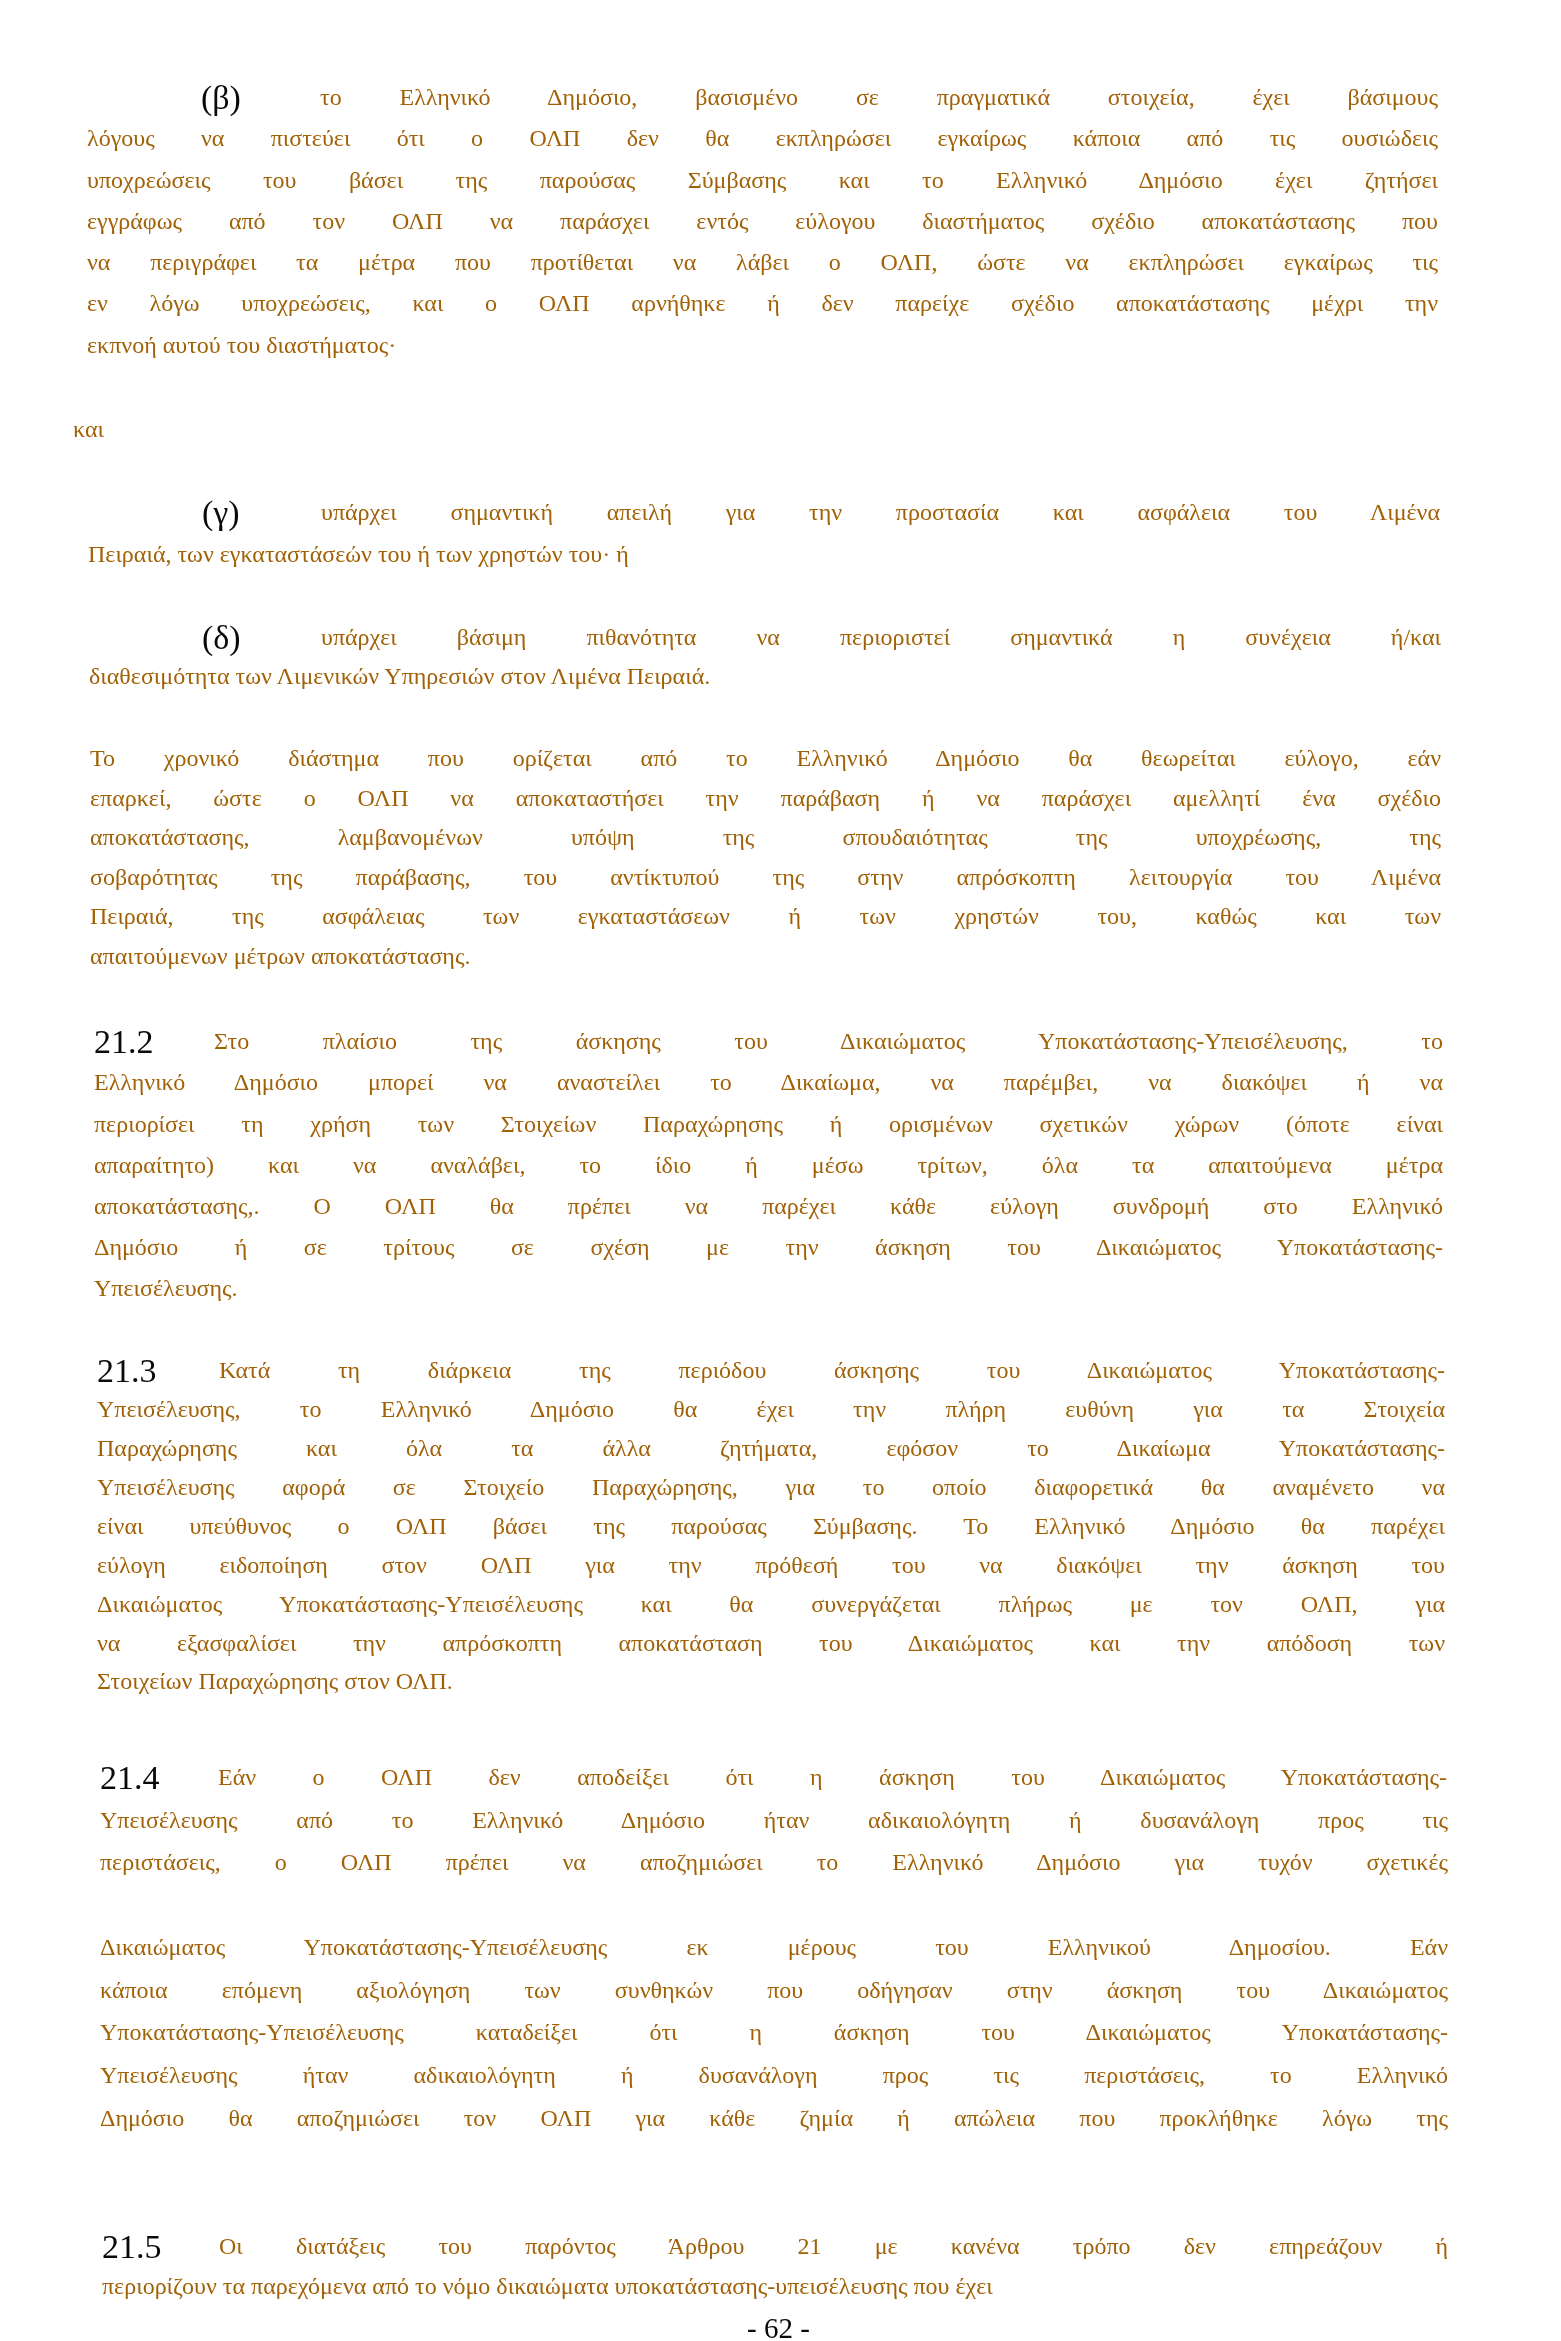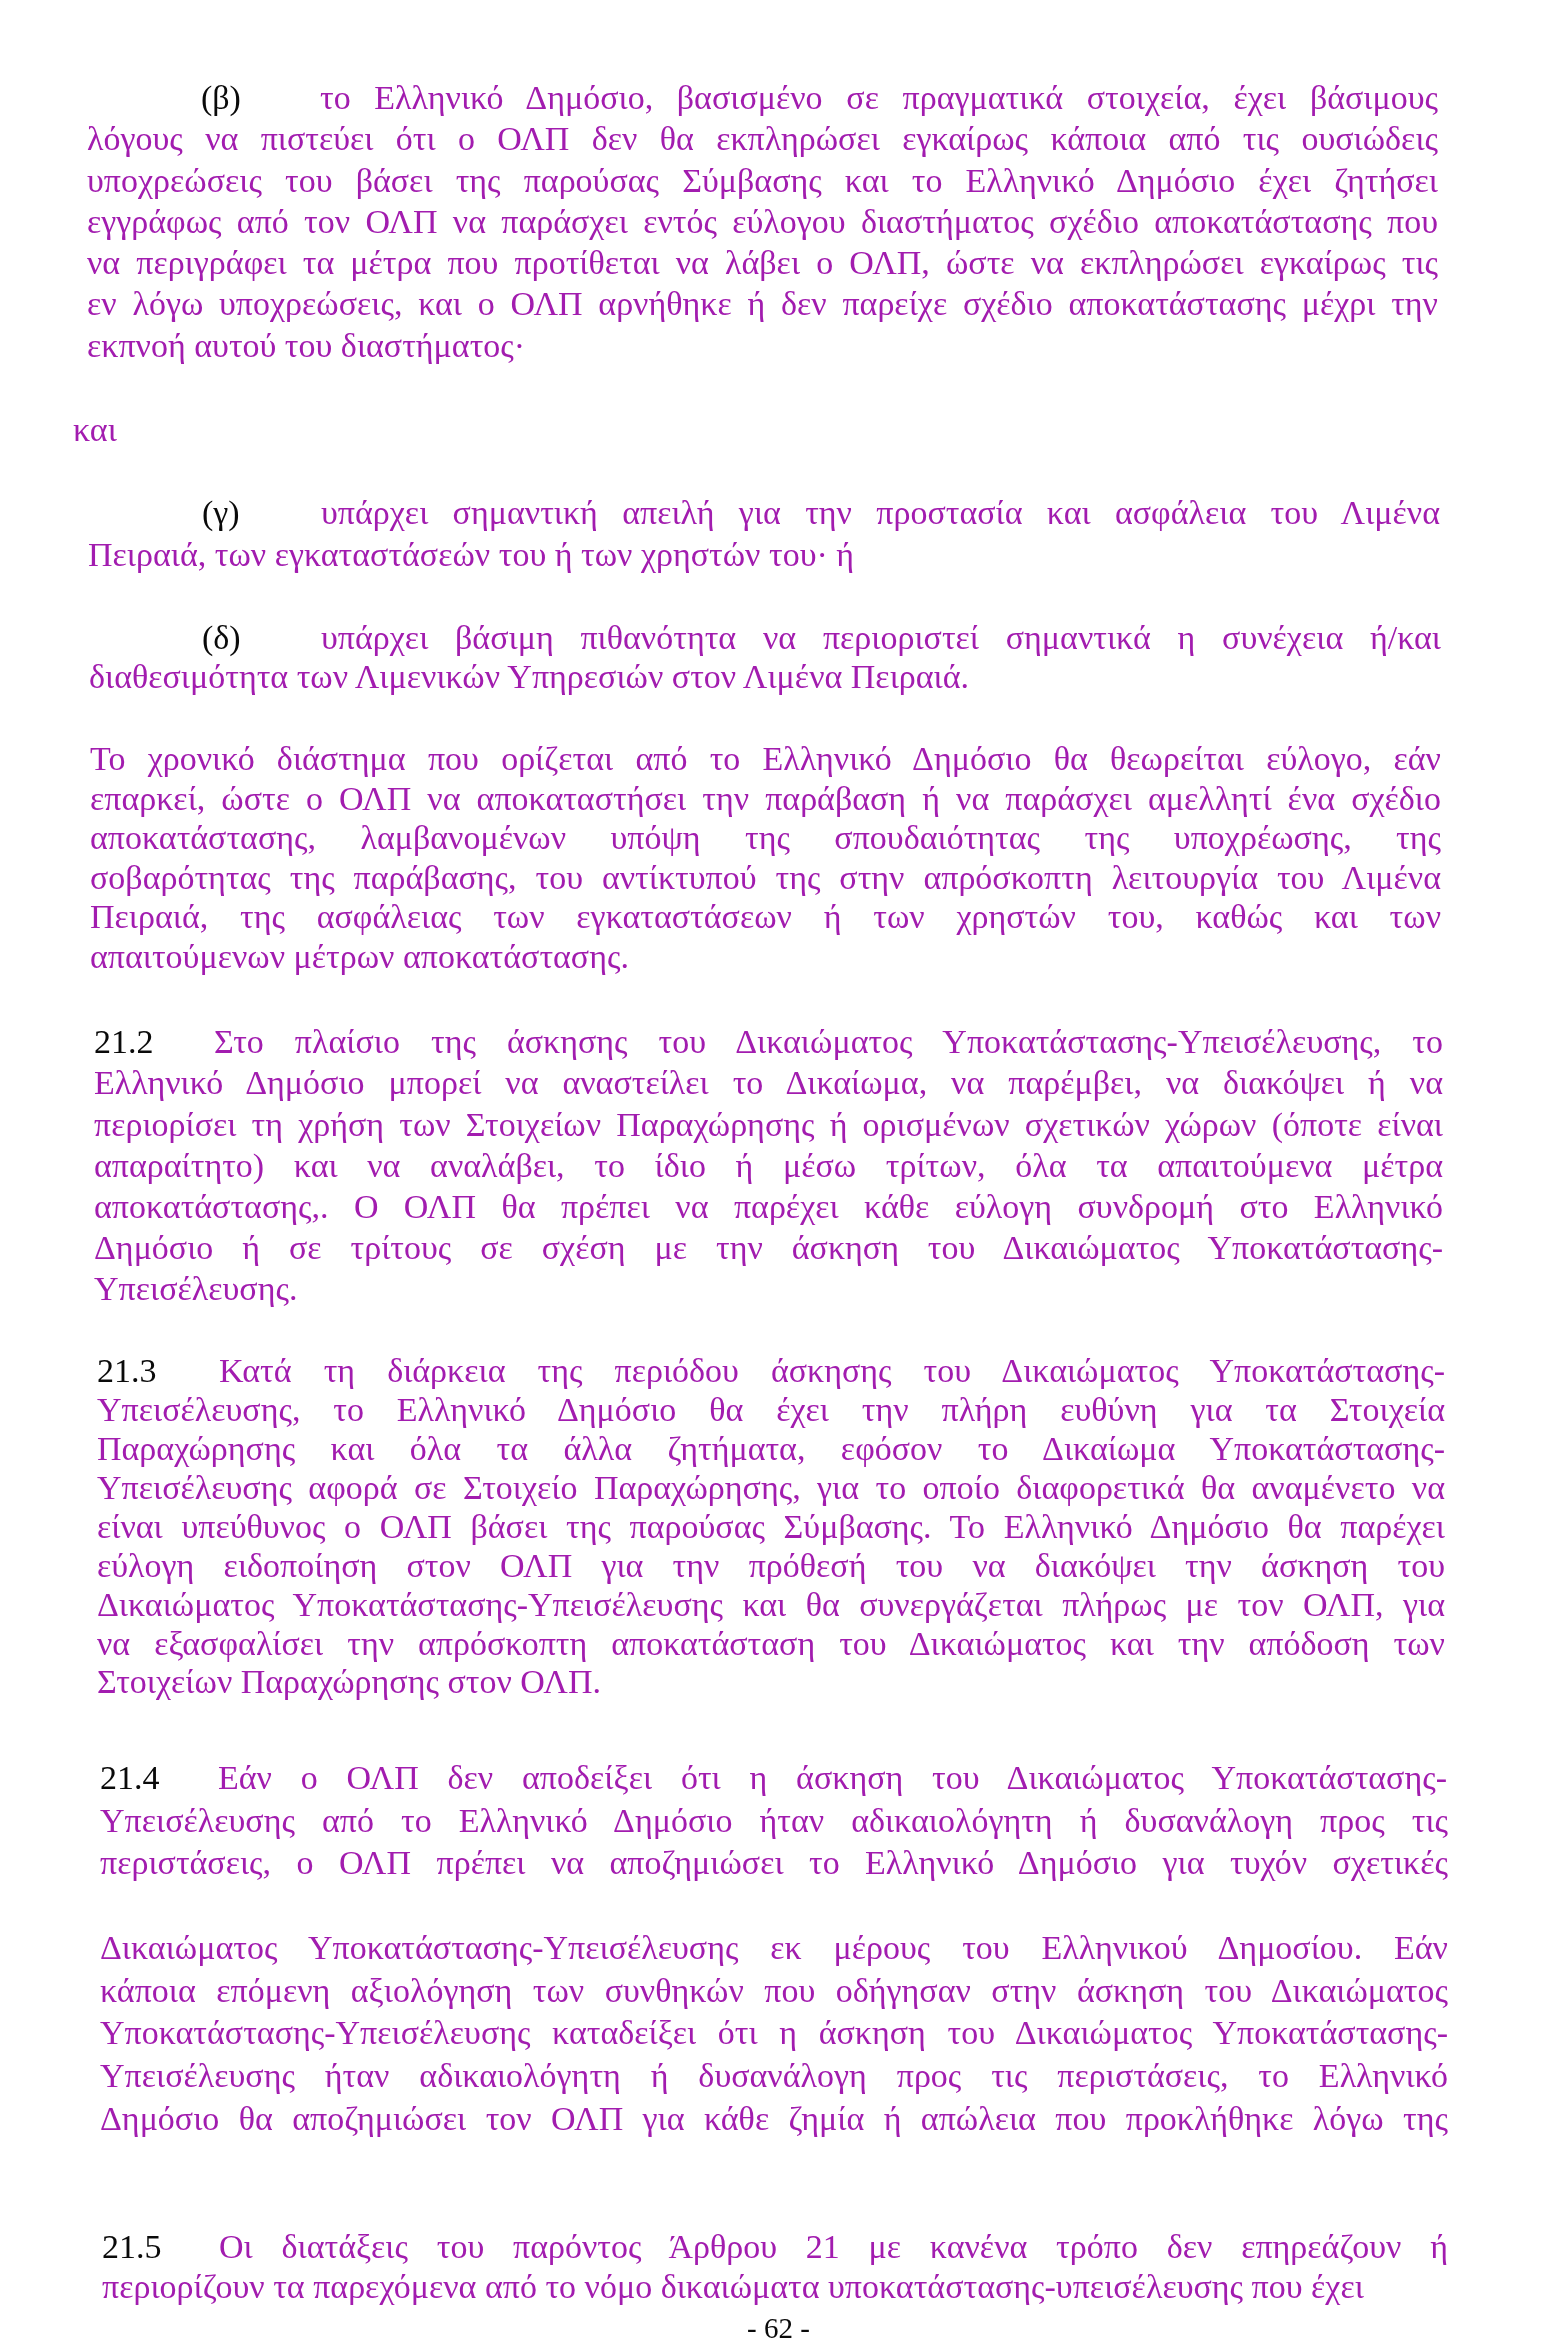--- a/index.html
+++ b/index.html
@@ -1,24 +1,24 @@
 <!DOCTYPE html>
 <html style="font-size:13.6px"><head>
 <meta charset="utf-8">
 <style>
   html, body { margin: 0; padding: 0; background: #ffffff; }
   body { width: 1561px; height: 2342px; position: relative; overflow: hidden; }
   .page { position: absolute; left: 0; top: 0; width: 1561px; height: 2342px; background: #ffffff; }
   .ln {
     position: absolute;
     font-family: "Liberation Serif", "DejaVu Serif", serif;
-    font-size: 34px;
+    font-size: 24px;
     line-height: 37px;
     height: 37px;
-    color: #a21caf;
+    color: #a16207;
     white-space: nowrap;
     overflow: visible;
   }
   .j {
     white-space: normal;
     text-align: justify;
     text-align-last: justify;
     -moz-text-align-last: justify;
   }
   .lab { position: absolute; font-family: "Liberation Serif", "DejaVu Serif", serif; font-size: 34px; line-height: 37px; color: #0a0a0a; white-space: nowrap; }

